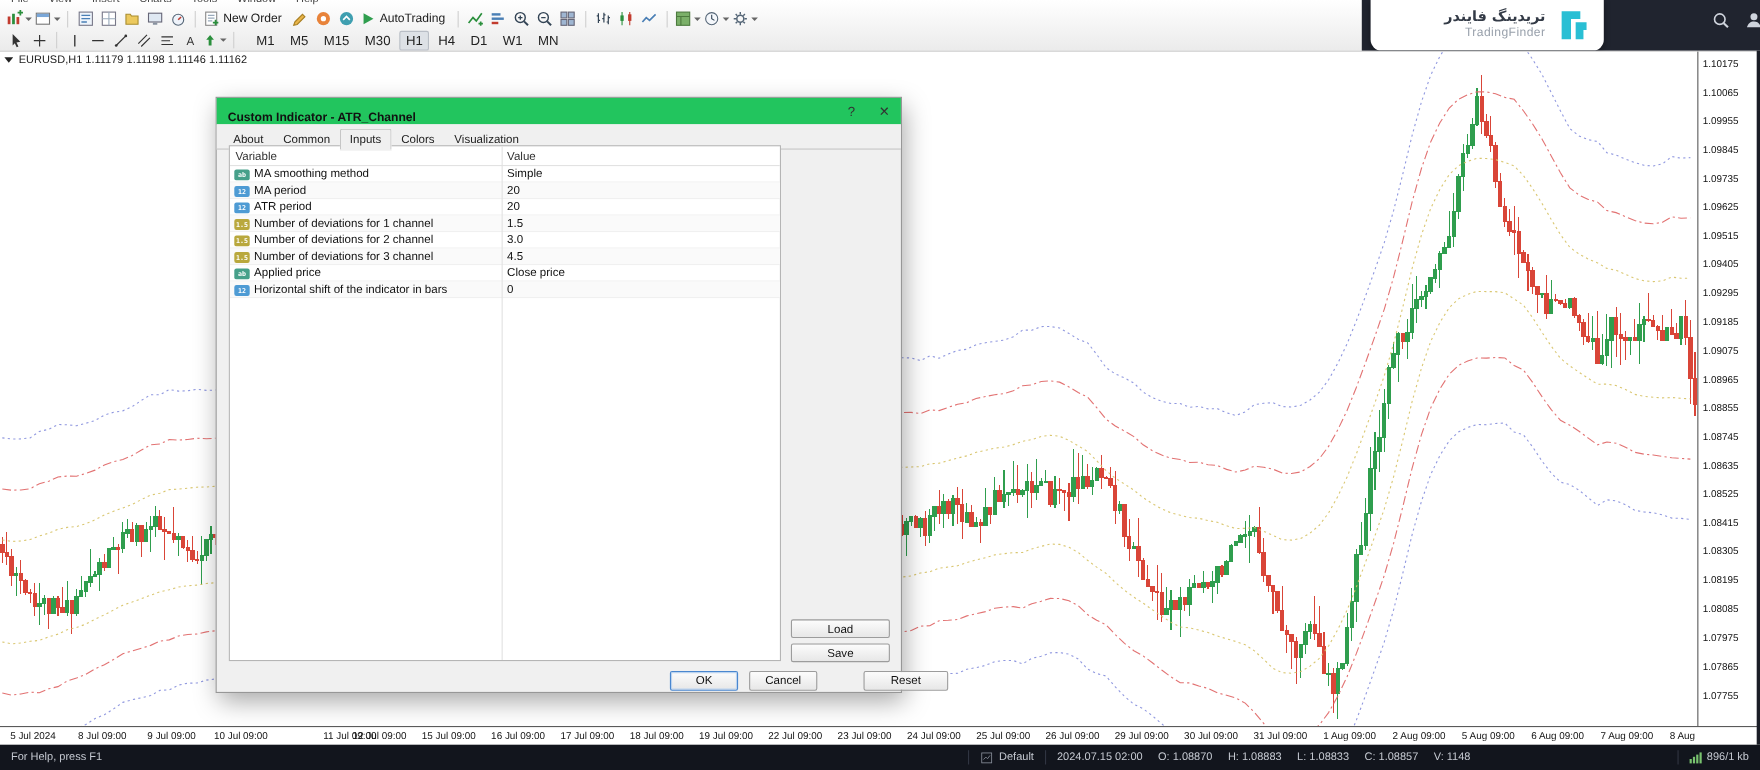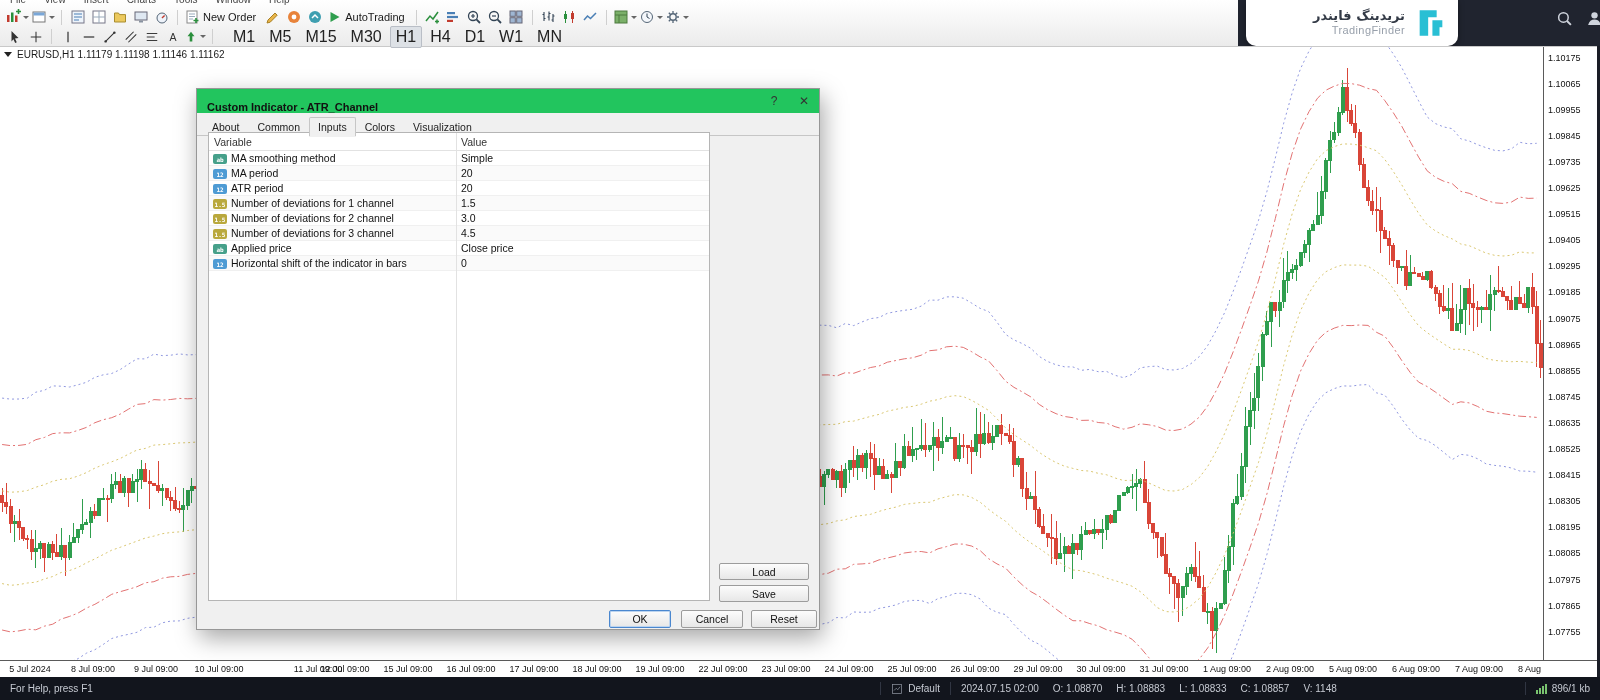--- a/index.html
+++ b/index.html
@@ -14,21 +14,21 @@
   .trow{display:flex;align-items:center;height:22px;padding:0 4px}
   .trow2{height:17px}
   .tbtn{display:inline-flex;align-items:center;justify-content:center;height:19px;min-width:19px;
         border-radius:3px;margin:0 1px}
   .tbtn svg{display:block}
   .caret{width:0;height:0;border-left:3px solid transparent;border-right:3px solid transparent;
          border-top:3px solid #666;margin-left:2px}
   .tsep{width:1px;height:15px;background:#cfcfcf;margin:0 5px}
   .tlabel{font-size:11px;color:#1a1a1a;margin:0 5px 0 3px;white-space:nowrap}
   .tf-strip{display:flex;margin-left:8px;align-items:center}
-  .tf{font-size:16px;color:#222;padding:1px 5px;margin:12px 1px;border-radius:2px;border:1px solid transparent}
+  .tf{font-size:12px;color:#222;padding:1px 5px;margin:12px 1px;border-radius:2px;border:1px solid transparent}
   .tf.active{background:#dde1e6;border-color:#b9bec6}
 
   
   .topright{position:absolute;top:0;right:0;width:362px;height:46px;background:#20242f;z-index:6;overflow:hidden}
   .watermark{position:absolute;left:8px;top:0;width:212px;height:46px;background:#fff;
              border-radius:0 0 10px 10px;display:flex;align-items:center;justify-content:flex-end;
              padding:0 10px;box-sizing:border-box;box-shadow:0 2px 6px rgba(0,0,0,.35)}
   .wm-text{text-align:right;margin-right:9px;line-height:1.25}
   .wm-fa{font-size:13px;font-weight:bold;color:#333a46;font-family:"DejaVu Sans",sans-serif}
   .wm-en{font-size:11px;color:#98a0ab;letter-spacing:.4px}
@@ -81,21 +81,21 @@
   .pic{flex:none;width:14px;height:10px;border-radius:2px;margin:0 4px;color:#fff;font-size:6px;font-weight:bold;
        display:flex;align-items:center;justify-content:center;font-family:"DejaVu Sans Mono",monospace}
   .pic.int{background:#4e9bd4}.pic.double{background:#b9a83d}.pic.enum{background:#46a08a}
   .pval{padding-left:5px;white-space:nowrap}
   .btn{font-family:inherit;font-size:10.5px;color:#111;background:linear-gradient(#fcfcfc,#e7e7e7);
        border:1px solid #9c9c9c;border-radius:2px;padding:0}
   .btn-load{position:absolute;left:522px;top:474px;width:90px;height:17px}
   .btn-save{position:absolute;left:522px;top:496px;width:90px;height:17px}
   .btn-ok{position:absolute;left:412px;top:521px;width:62px;height:18px;border-color:#4a87cf;box-shadow:inset 0 0 0 1px #bcd4ef}
   .btn-cancel{position:absolute;left:484px;top:521px;width:62px;height:18px}
-  .btn-reset{position:absolute;left:554px;top:521px;width:66px;height:18px}
+  .btn-reset{position:absolute;left:588px;top:521px;width:77px;height:18px}
 </style>
 </head>
 <body>
 
 <div class="header">
   <div class="menusliver">
     <div class="inner" id="menu-items">
         <span>File</span>
         <span>View</span>
         <span>Insert</span>

